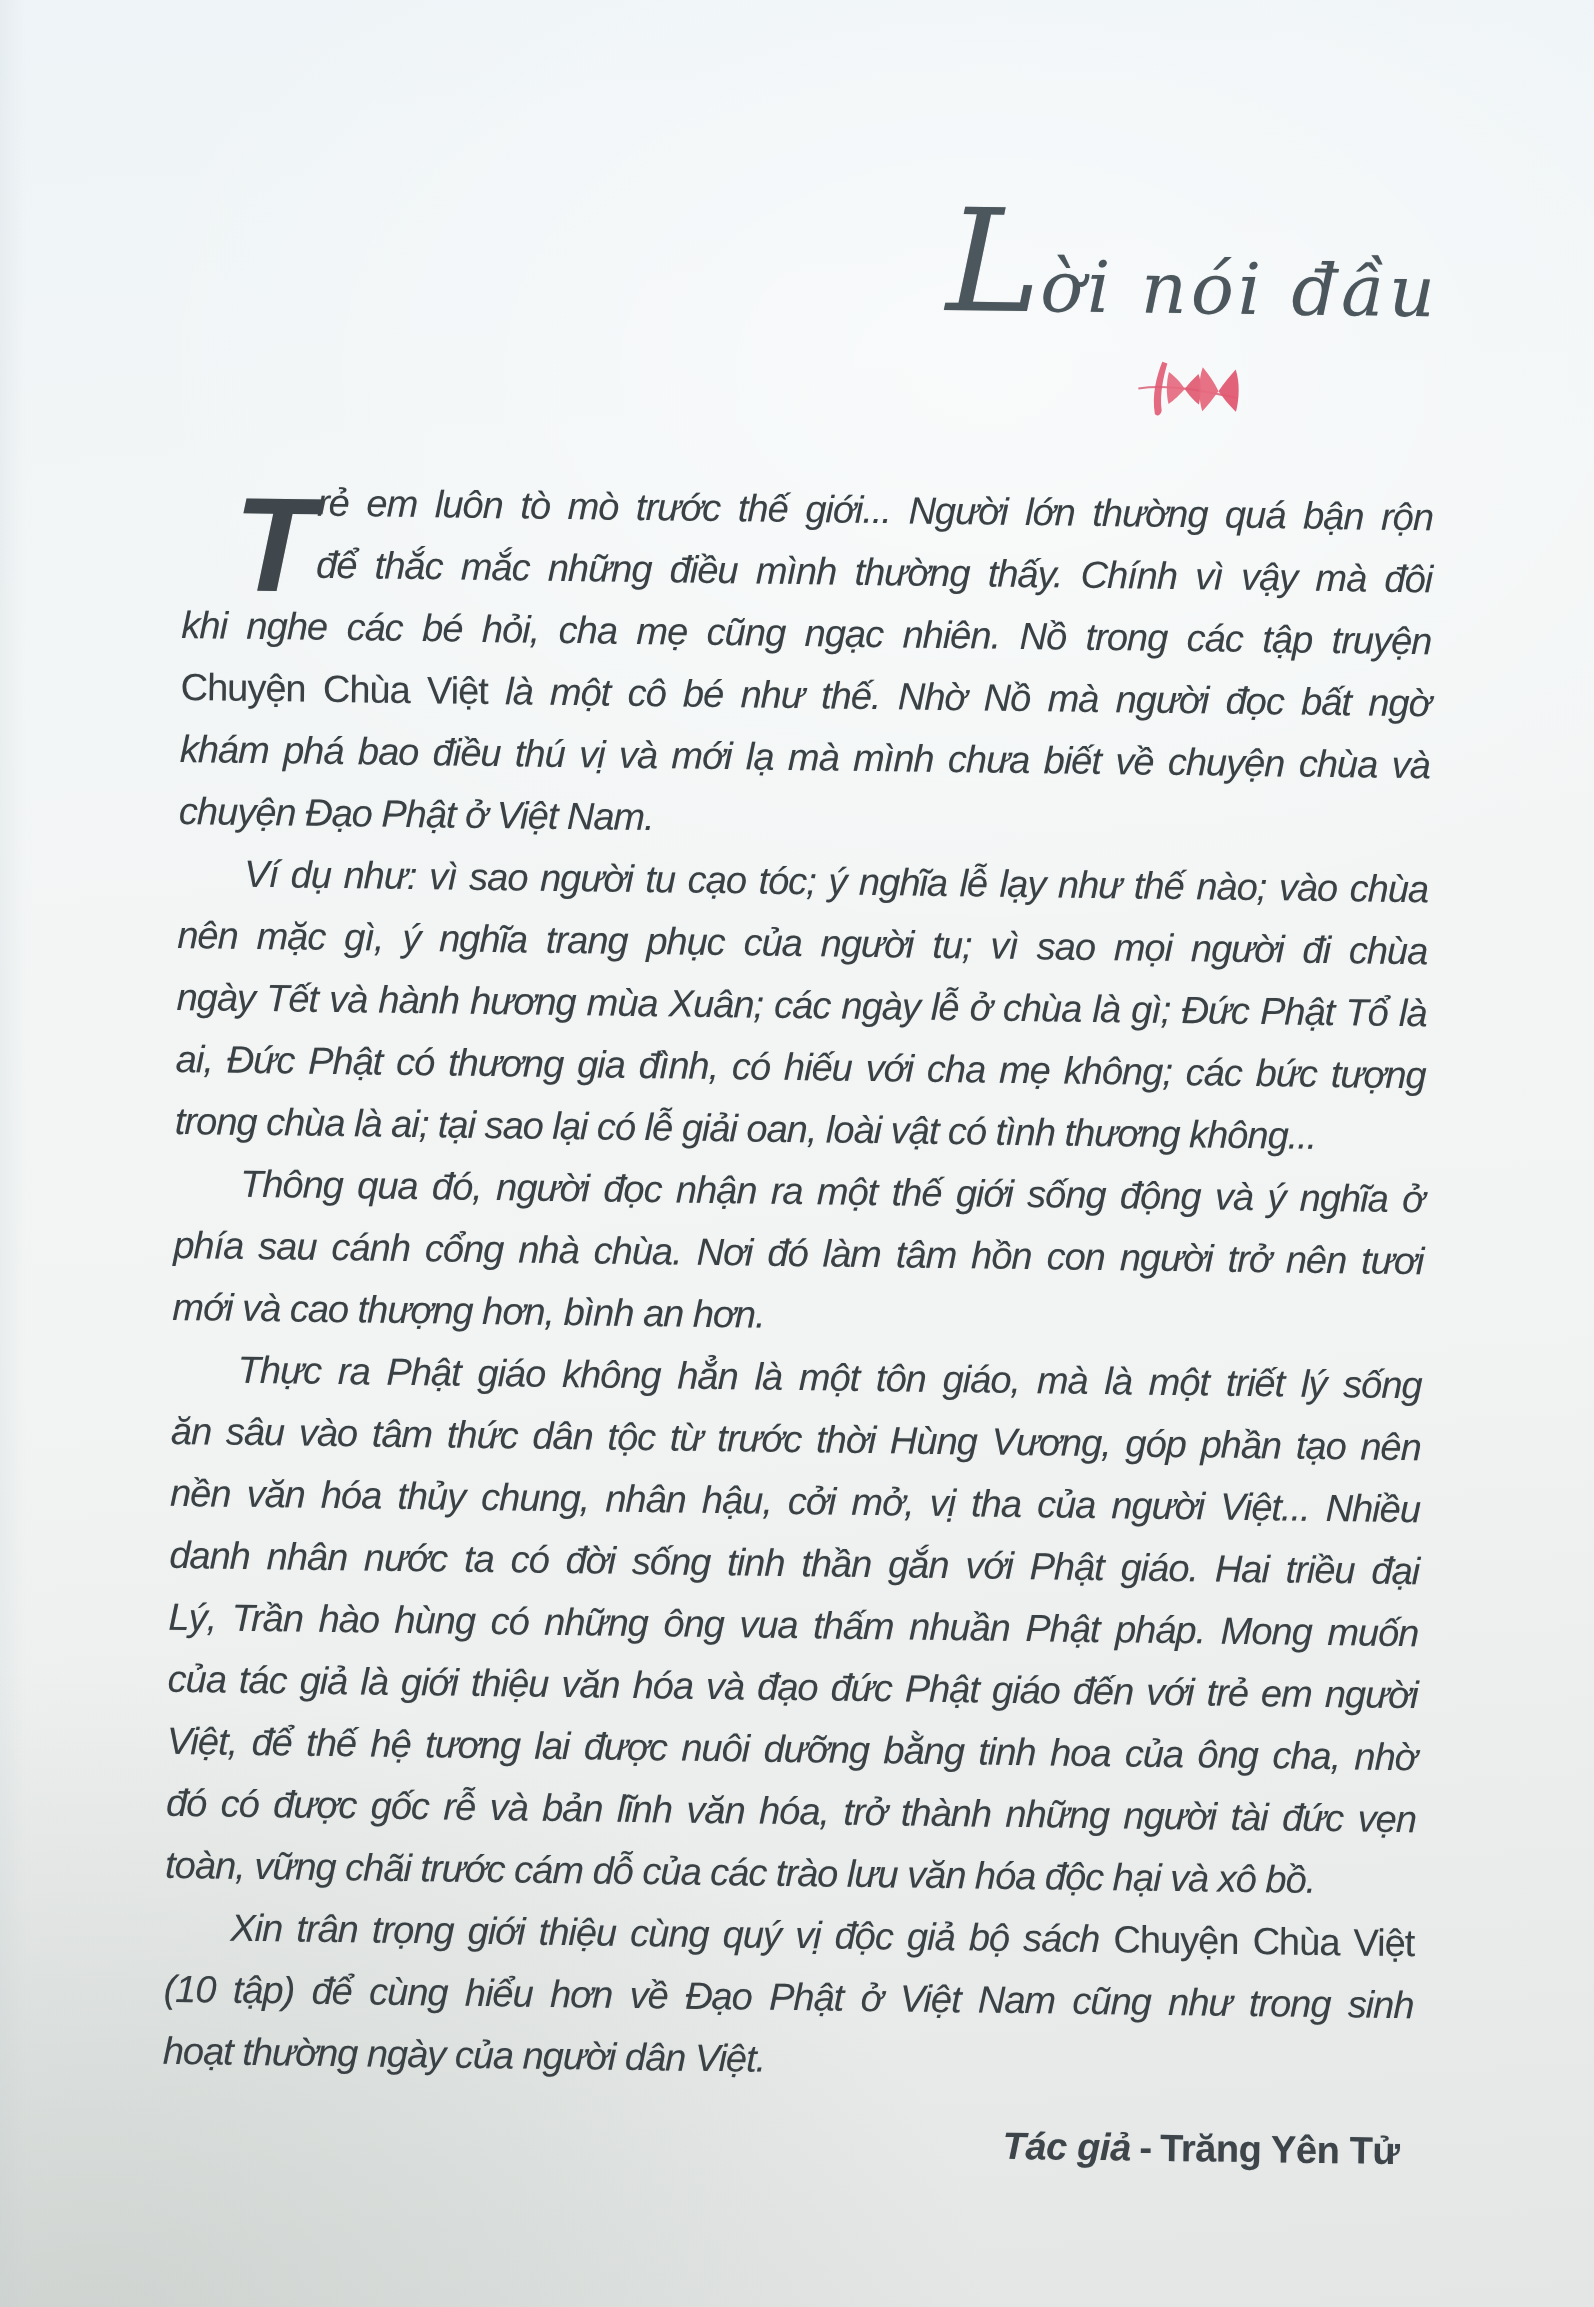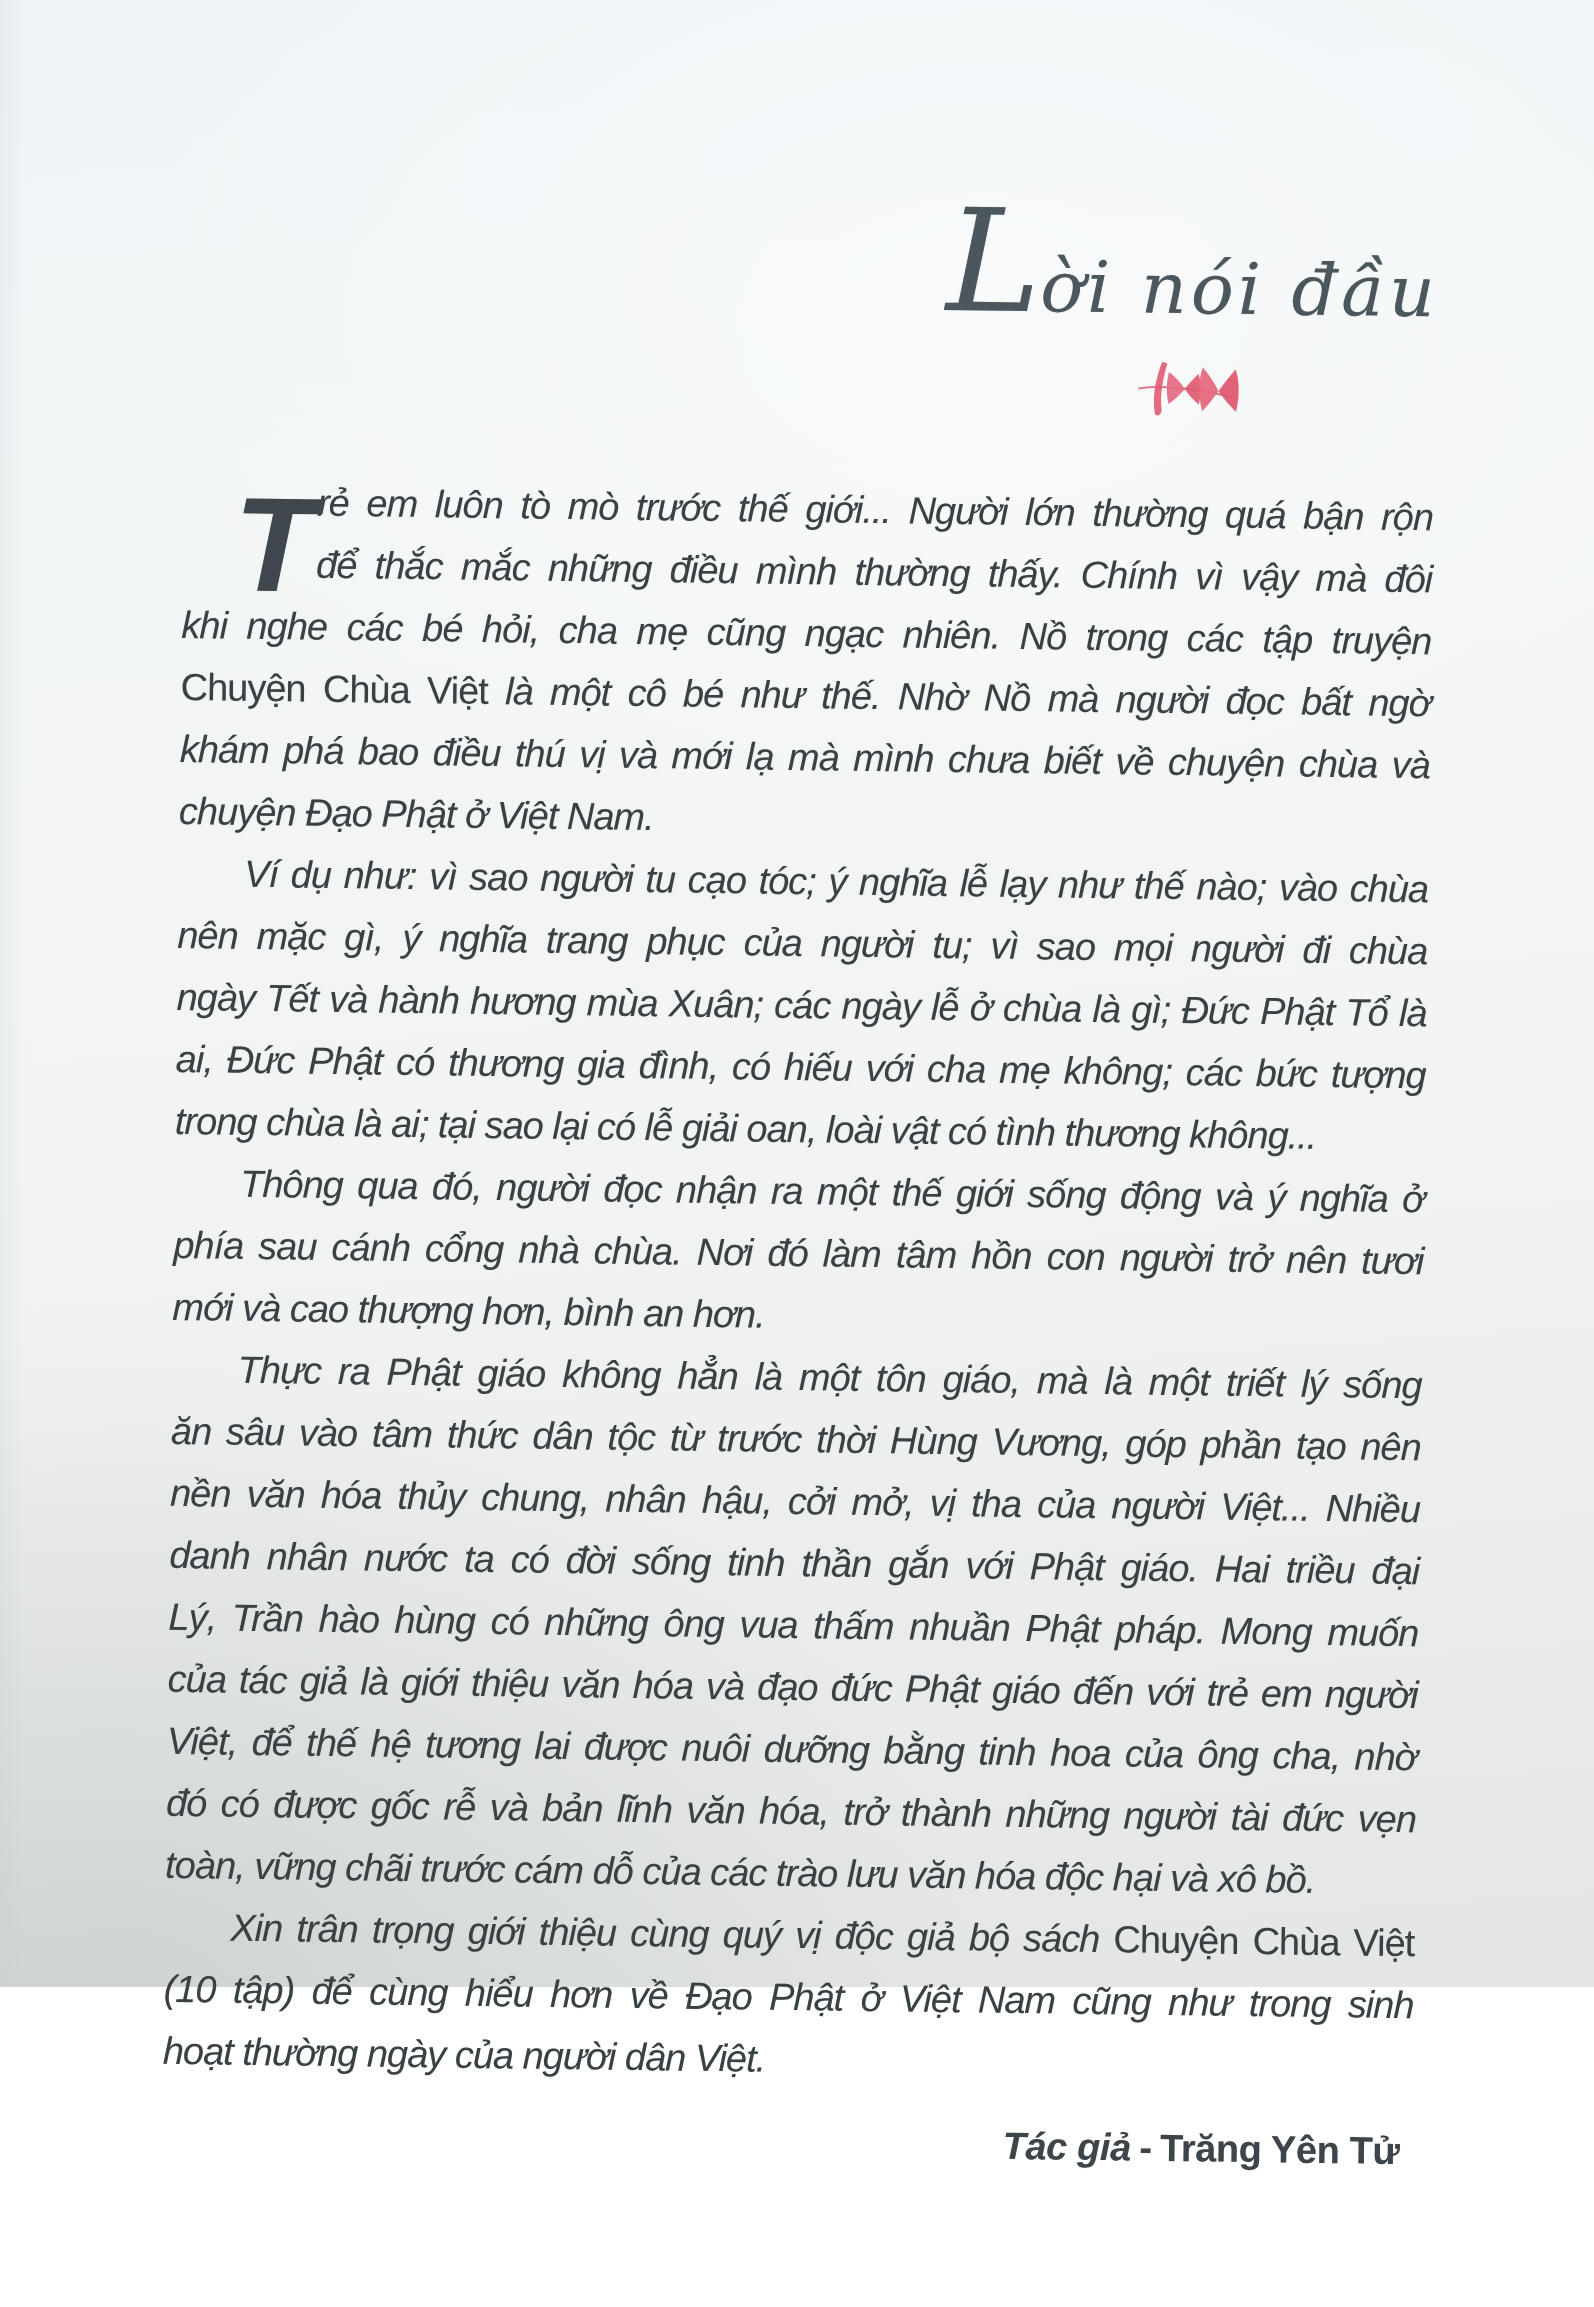--- a/index.html
+++ b/index.html
@@ -7,21 +7,21 @@
     --title: #4c575d;
     --pink: #e05a72;
     --paper: #f2f5f5;
   }
   * { margin: 0; padding: 0; box-sizing: border-box; }
   html, body { width: 1595px; height: 2307px; overflow: hidden; }
   body { font-family: "Liberation Sans", sans-serif; }
 
   .page {
     position: relative;
-    width: 1595px; height: 1987px;
+    width: 1595px; height: 2307px;
     background:
       radial-gradient(ellipse 1272px 848px at 62% 16%, rgba(255,255,255,0.55), rgba(255,255,255,0) 70%),
       radial-gradient(ellipse 1442px 1103px at 6% 102%, rgba(168,176,172,0.38), rgba(168,176,172,0) 62%),
       linear-gradient(90deg, rgba(214,222,226,0.35) 0px, rgba(214,222,226,0) 25.4px),
       linear-gradient(176deg, #eef4f7 0%, #f3f6f6 28%, #f2f4f3 58%, #e7eae8 88%, #e3e6e4 100%);
   }
 
   .sheet {
     position: absolute; inset: 0;
     transform: rotate(0.75deg);

